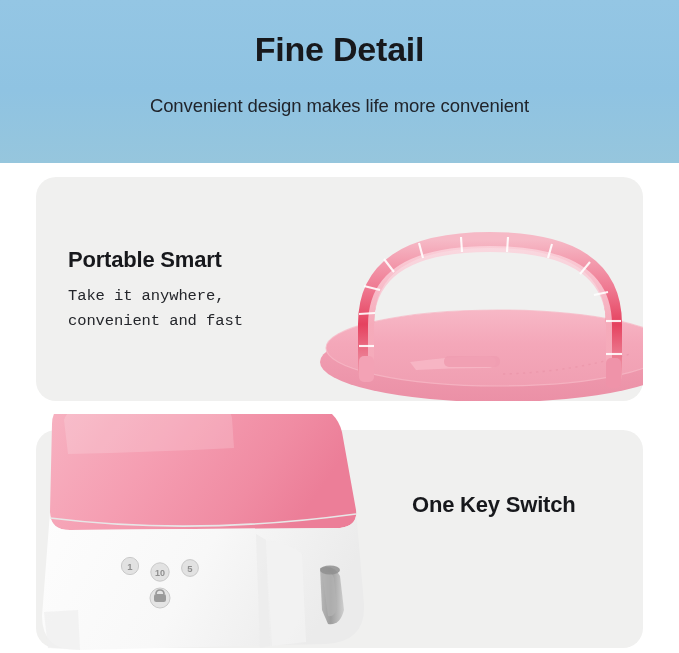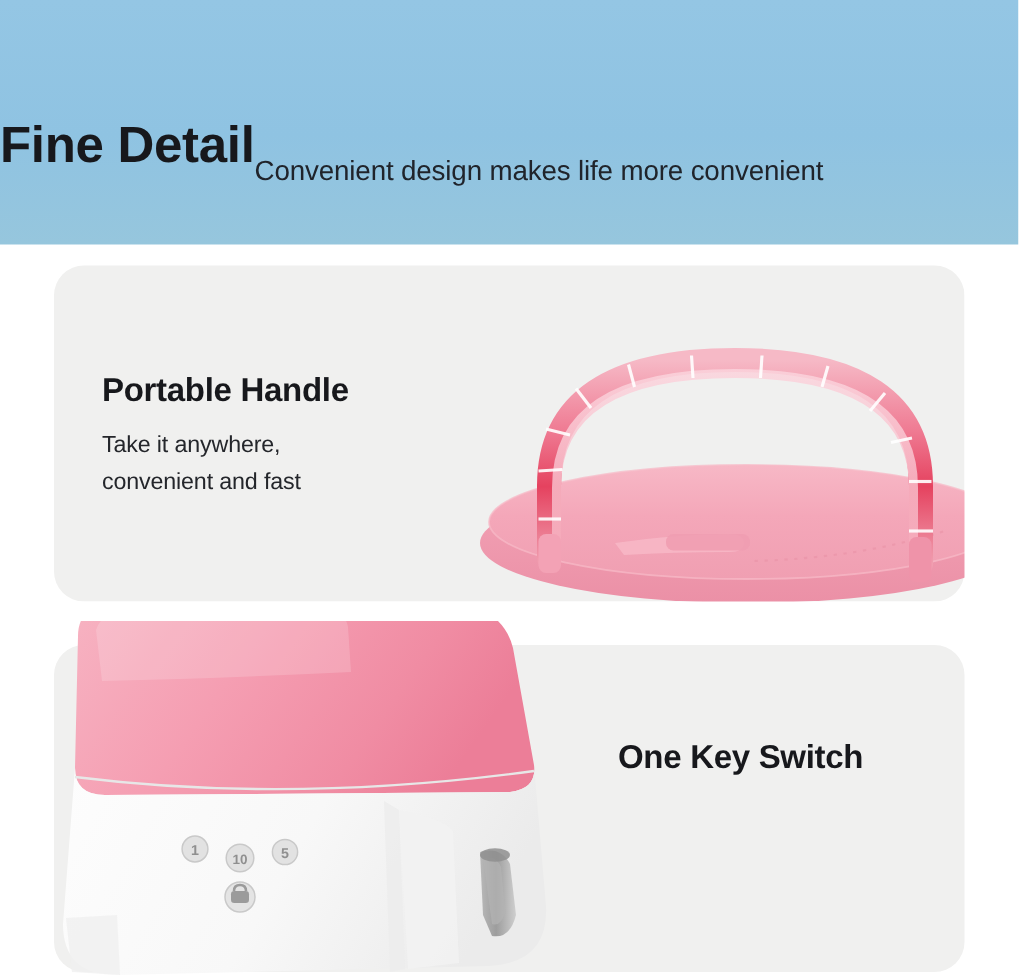--- a/index.html
+++ b/index.html
@@ -17,37 +17,38 @@
   }
 
   
   .header {
     position: absolute;
     left: 0; top: 0;
     width: 679px;
     height: 163px;
     background: linear-gradient(180deg, #94c6e4 0%, #8fc3e2 55%, #96c6dd 100%);
     display: flex;
-    flex-direction: row;
+    flex-direction: column;
     align-items: center;
     justify-content: flex-start;
     box-sizing: border-box;
     padding-top: 32px;
+    gap: 25px;
   }
   .header-title {
     font-size: 34px;
     font-weight: bold;
     color: #17181c;
     letter-spacing: -0.2px;
     line-height: 1.05;
     text-align: center;
     margin: 0;
   }
   .header-subtitle {
-    margin-top: 34px;
+    margin-top: 2px;
     font-size: 18.5px;
     font-weight: normal;
     color: #20242b;
     text-align: center;
     line-height: 1.2;
     letter-spacing: -0.1px;
   }
 
   
   .card {
@@ -81,20 +82,21 @@
     white-space: nowrap;
   }
   .card-body {
     margin-top: 12px;
     font-size: 15.5px;
     font-weight: normal;
     color: #24262b;
     line-height: 1.62;
     letter-spacing: -0.1px;
     white-space: pre-line;
+    font-family: Liberation Mono, monospace;
   }
 
   #handle-text { left: 68px; top: 247px; }
   #switch-text { left: 412px; top: 492px; text-align: right; }
 
   
   .product-handle {
     position: absolute;
     left: 318px;
     top: 196px;
@@ -124,21 +126,21 @@
 <body>
 
 <div class="header">
   <div class="header-title">Fine Detail</div>
   <div class="header-subtitle">Convenient design makes life more convenient</div>
 </div>
 
 <div class="card" id="card-handle"></div>
 
 <div class="card-text" id="handle-text">
-  <div class="card-heading">Portable Handle</div>
+  <div class="card-heading">Portable Smart</div>
   <div class="card-body">Take it anywhere,
 convenient and fast</div>
 </div>
 
 <div class="product-handle">
   <svg width="345" height="210" viewBox="0 0 345 210" xmlns="http://www.w3.org/2000/svg">
     <defs>
       <linearGradient id="handleGrad" x1="0" y1="0" x2="0" y2="1">
         <stop offset="0%" stop-color="#f6b9c6"></stop>
         <stop offset="35%" stop-color="#ef7a92"></stop>

